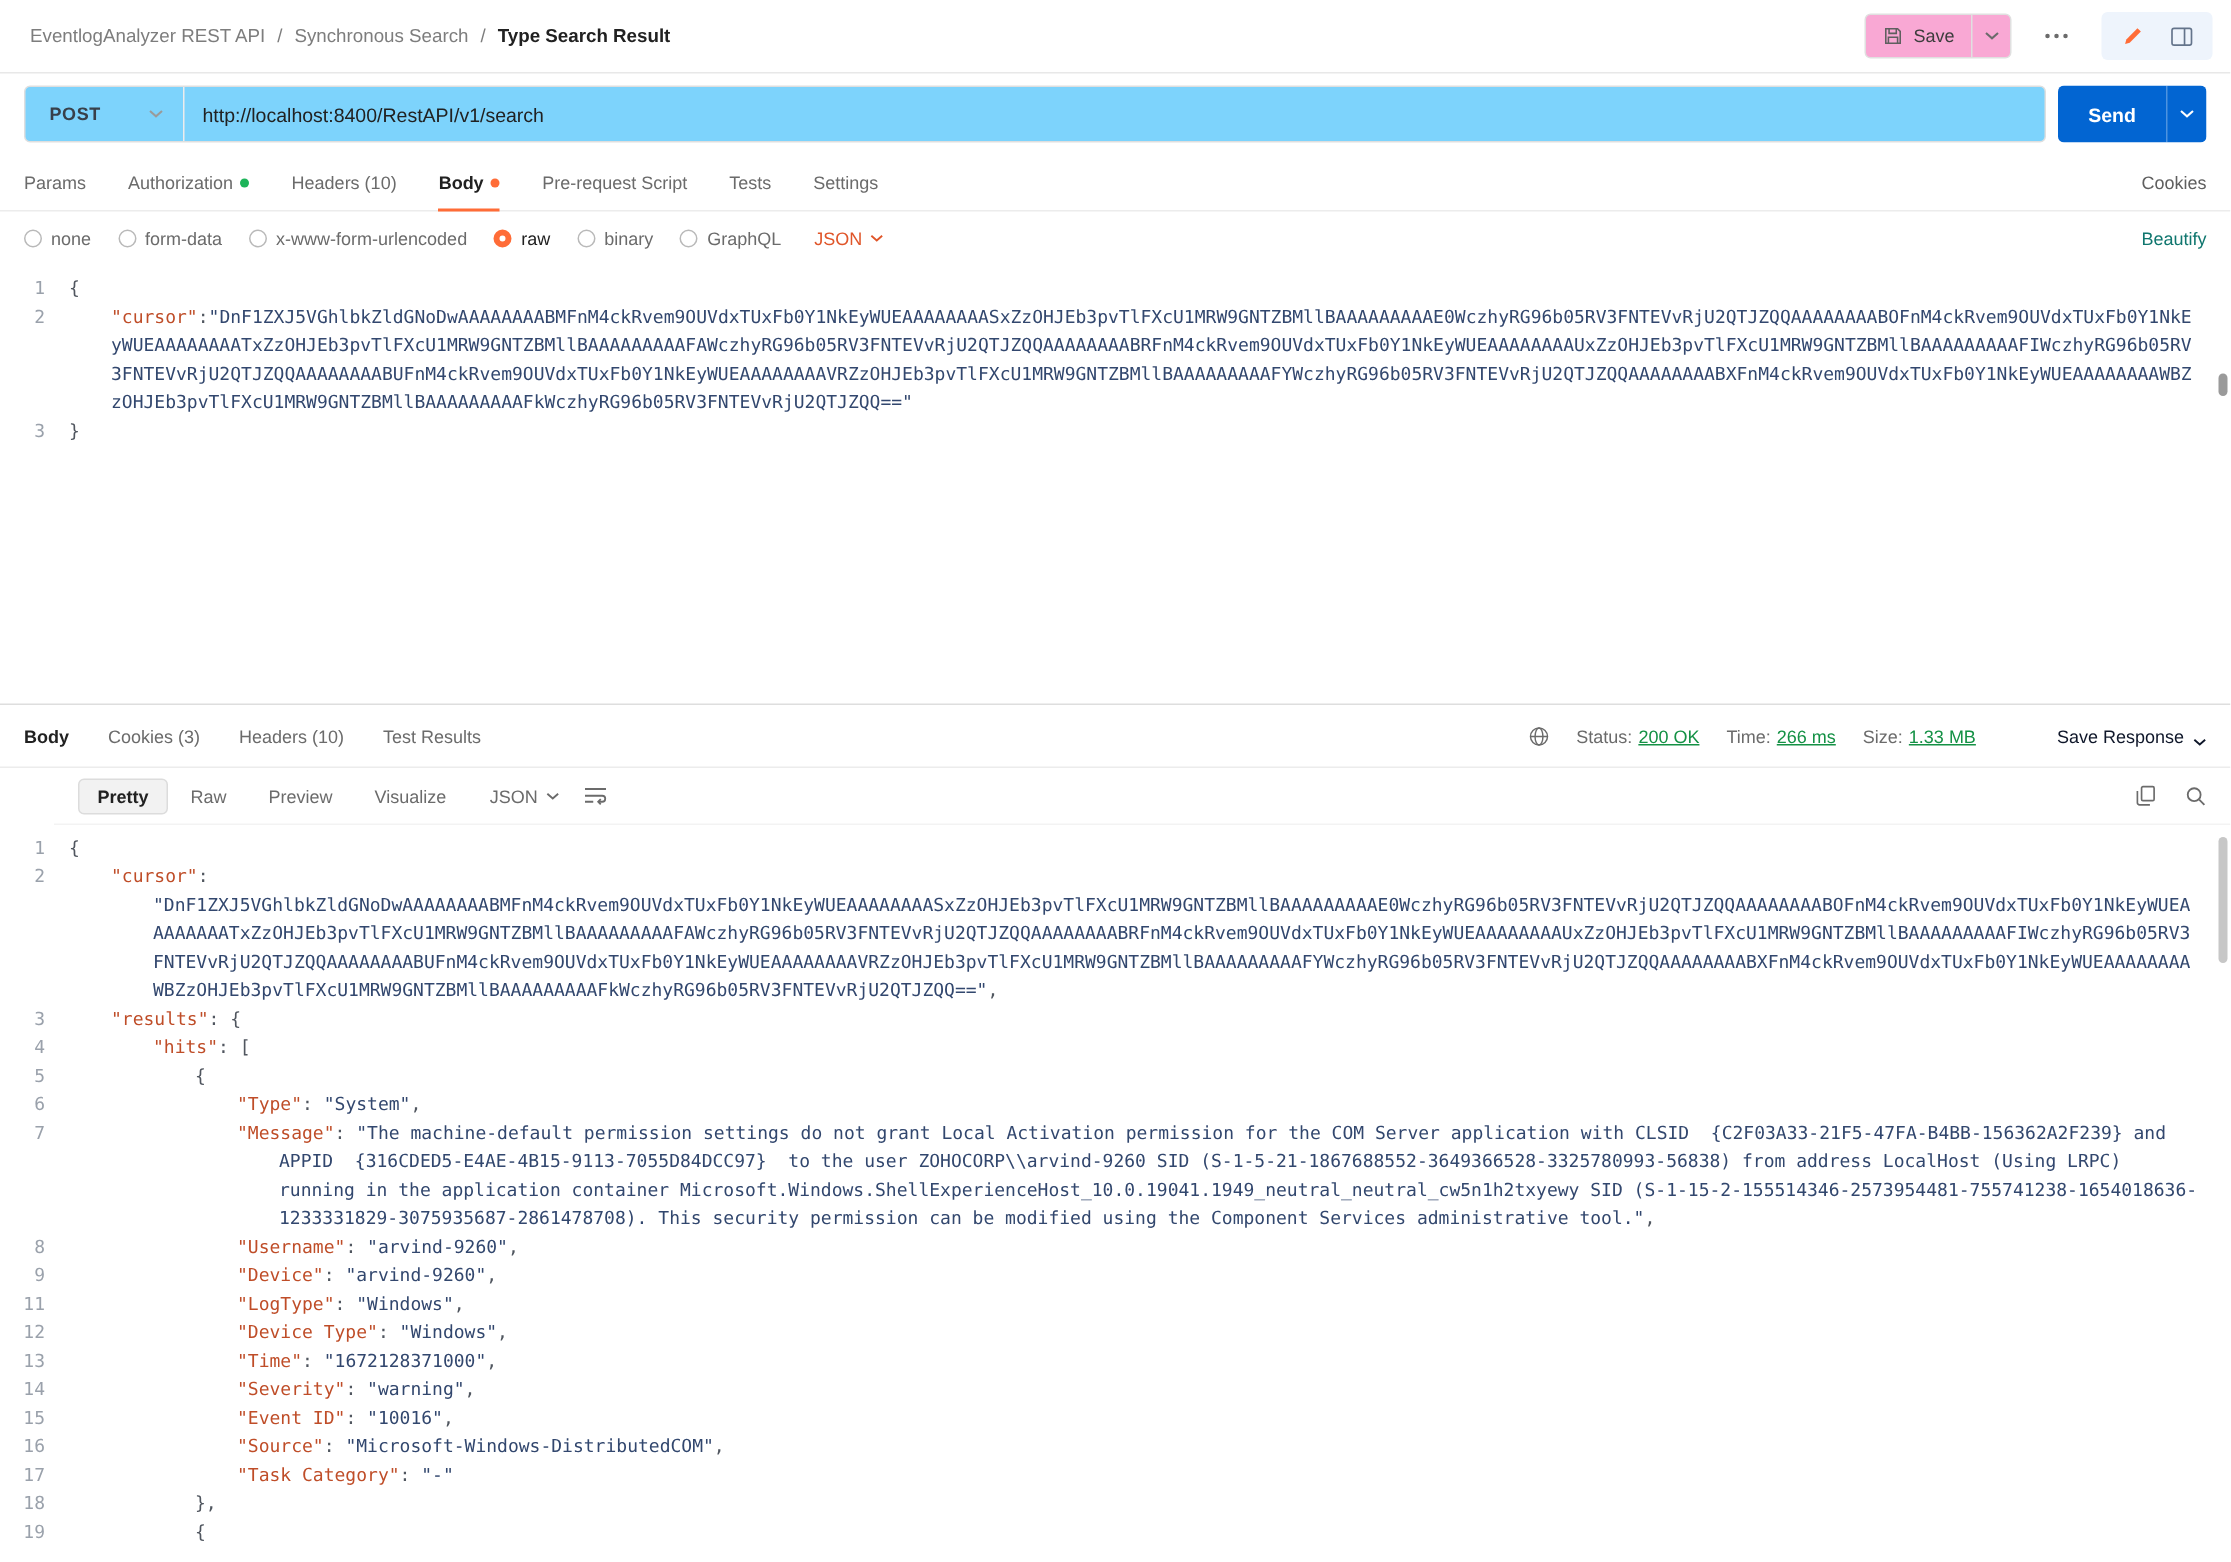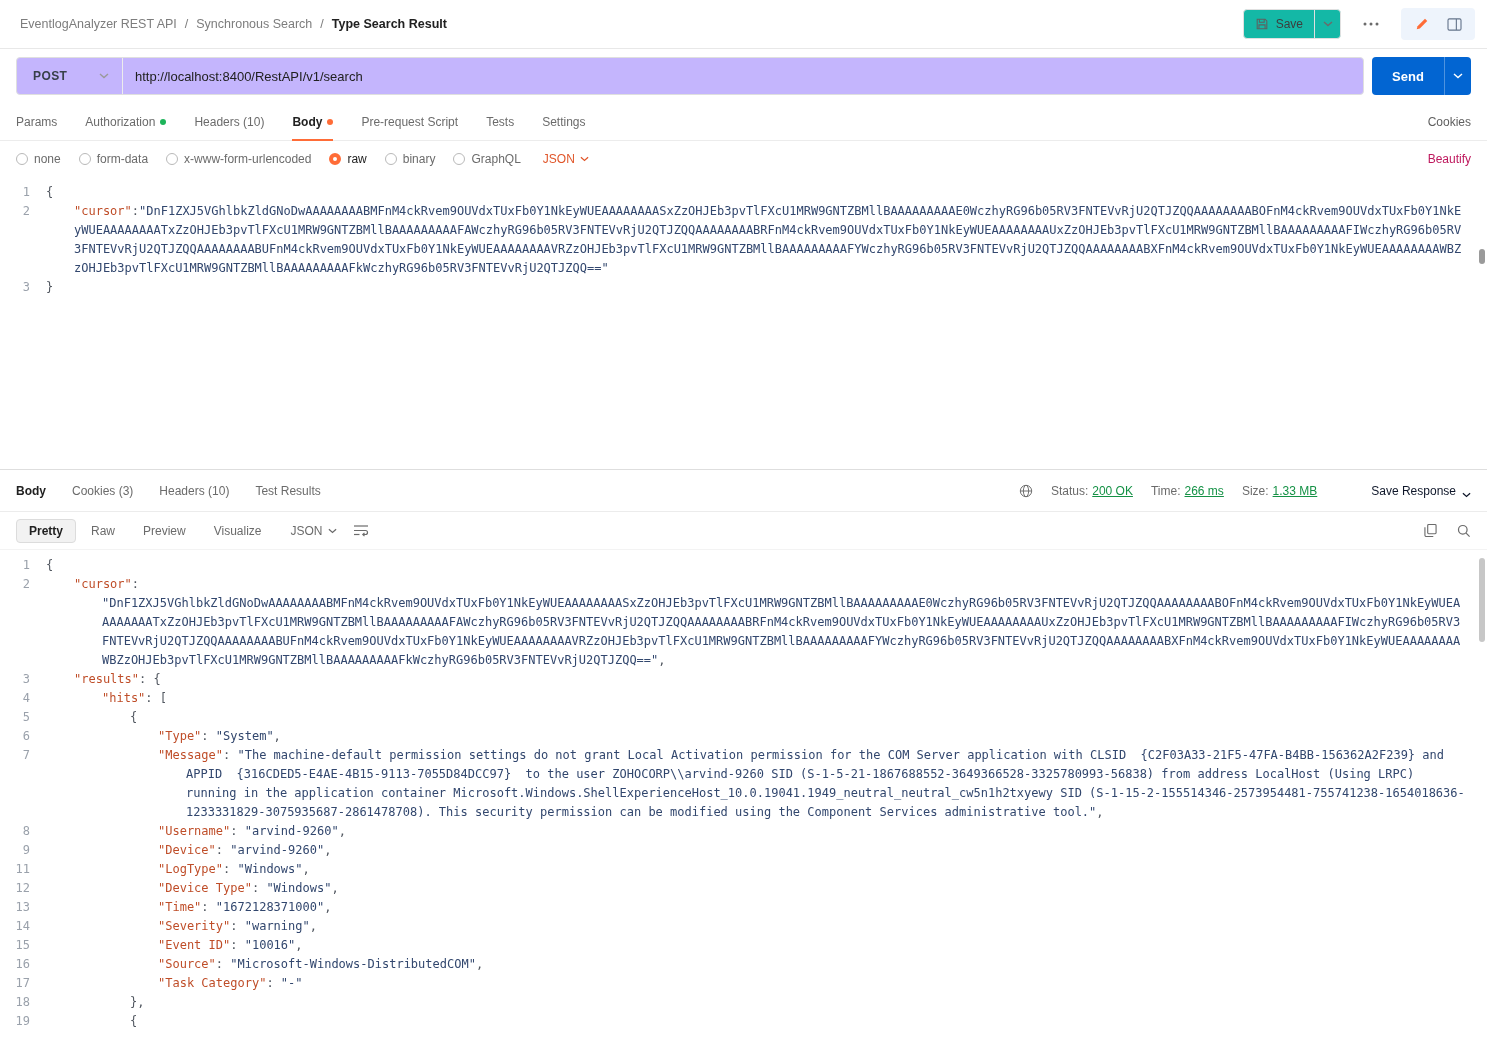--- a/index.html
+++ b/index.html
@@ -8,30 +8,30 @@
     font-family: "Liberation Sans", sans-serif; background: #fff; color: #212121;
   }
   svg { display: block; }
 
   
   .topbar { height: 49px; border-bottom: 1px solid #e8e8e8; display: flex; align-items: center; justify-content: space-between; padding: 0 12px 0 20px; }
   .breadcrumb { display: flex; align-items: flex-start; gap: 8px; font-size: 12.5px; color: #7d7d7d; }
   .bc-seg { cursor: pointer; }
   .bc-current { color: #212121; font-weight: 700; }
   .topbar-right { display: flex; align-items: center; gap: 16px; }
-  .save-split { display: flex; align-items: stretch; height: 30px; border: 1px solid #e0e0e0; border-radius: 4px; background: #14b8a6; overflow: hidden; }
+  .save-split { display: flex; align-items: stretch; height: 30px; border: 1px solid #e0e0e0; border-radius: 4px; background: #f9a8d4; overflow: hidden; }
   .save-main { display: flex; align-items: center; gap: 7px; padding: 0 11px; font-size: 12px; color: #3d3d3d; border-right: 1px solid #e0e0e0; cursor: pointer; }
   .save-caret { width: 25px; display: flex; align-items: center; justify-content: center; color: #6b6b6b; cursor: pointer; }
   .more-btn { width: 28px; height: 28px; display: flex; align-items: center; justify-content: center; border-radius: 4px; cursor: pointer; }
   .icon-group { display: flex; align-items: center; gap: 10px; background: #eef4fc; border-radius: 4px; padding: 0 10px; height: 32px; }
   .icon-btn { display: flex; align-items: center; justify-content: center; cursor: pointer; width: 22px; height: 22px; }
 
   
   .url-row { display: flex; gap: 8px; padding: 8px 16px 9px; height: 55px; }
-  .url-bar { flex: 1; display: flex; border: 1px solid #dfdfdf; border-radius: 4px; background: #c4b5fd; overflow: hidden; }
+  .url-bar { flex: 1; display: flex; border: 1px solid #dfdfdf; border-radius: 4px; background: #7dd3fc; overflow: hidden; }
   .method-select { width: 106px; display: flex; align-items: center; justify-content: space-between; padding: 0 13px 0 16px; cursor: pointer; color: #6b6b6b; border-right: 1px solid #ececec; }
   .method-label { font-size: 12px; font-weight: 700; letter-spacing: .4px; color: #38404a; }
   .url-input { flex: 1; display: flex; align-items: center; font-size: 13px; color: #212121; padding: 0 12px; cursor: text; }
   .send-split { display: flex; width: 99px; border-radius: 4px; overflow: hidden; }
   .send-btn { flex: 1; background: #0265d2; color: #fff; font-size: 13px; font-weight: 700; border: none; cursor: pointer; font-family: inherit; }
   .send-caret { width: 27px; background: #0265d2; border-left: 1px solid rgba(255,255,255,.3); display: flex; align-items: center; justify-content: center; color: #fff; cursor: pointer; }
 
   
   .reqtabs { display: flex; align-items: center; padding: 0 16px; height: 37px; border-bottom: 1px solid #ececec; font-size: 12px; color: #6b6b6b; }
   .rtab { margin-right: 28px; height: 100%; display: flex; align-items: center; gap: 5px; cursor: pointer; position: relative; white-space: nowrap; }
@@ -42,21 +42,21 @@
   .dot.orange { background: #ff6c37; }
   .cookies-link { margin-left: auto; color: #5f5f5f; cursor: pointer; }
 
   
   .bodymodes { display: flex; align-items: center; padding: 0 16px; height: 36px; font-size: 12px; color: #6b6b6b; }
   .mode { display: flex; align-items: center; gap: 6px; margin-right: 18px; cursor: pointer; }
   .radio { width: 12px; height: 12px; border-radius: 50%; border: 1px solid #b9b9b9; background: #fff; }
   .mode.selected .radio { border: 4px solid #ff6c37; }
   .mode.selected { color: #212121; }
   .lang-select { display: flex; align-items: center; gap: 5px; color: #e0562a; cursor: pointer; margin-left: 4px; }
-  .beautify { margin-left: auto; color: #be185d; cursor: pointer; }
+  .beautify { margin-left: auto; color: #0f766e; cursor: pointer; }
 
   
   .editor { position: relative; font-family: "DejaVu Sans Mono", monospace; font-size: 12px; line-height: 19px; }
   #request-editor { height: 293px; border-bottom: 1px solid #dedede; overflow: hidden; }
   #response-editor { height: 490px; overflow: hidden; }
   .code { padding-top: 6px; }
   .code-line { display: flex; }
   .ln { flex: none; width: 46px; text-align: right; padding-right: 16px; color: #9aa1ab; user-select: none; }
   .lc { flex: 1; white-space: pre-wrap; overflow-wrap: anywhere; padding-right: 22px; }
   .tk-key { color: #bf4d28; }
@@ -70,21 +70,21 @@
   .resp-header { height: 42px; display: flex; align-items: center; justify-content: space-between; padding: 0 16px; border-bottom: 1px solid #ececec; font-size: 12px; }
   .resp-tabs { display: flex; gap: 26px; color: #6b6b6b; }
   .rsp-tab { cursor: pointer; }
   .rsp-tab.active { color: #212121; font-weight: 700; }
   .resp-meta { display: flex; align-items: center; gap: 18px; color: #6b6b6b; }
   .meta-item { display: flex; gap: 4px; align-items: center; }
   .meta-value { color: #149145; text-decoration: underline; }
   .save-response { display: flex; align-items: flex-end; gap: 6px; color: #0f172a; cursor: pointer; margin-left: 36px; }
 
   
-  .resp-toolbar { height: 38px; display: flex; align-items: center; padding: 0 16px; gap: 16px; font-size: 12px; color: #6b6b6b; border-bottom: 1px solid #f3f3f3; }
+  .resp-toolbar { height: 38px; display: flex; align-items: center; padding: 0 16px; gap: 16px; font-size: 12px; color: #6b6b6b; border-bottom: 1px solid #f3f3f3; margin-left: 36px; }
   .view-seg { display: flex; align-items: center; gap: 2px; }
   .view { padding: 4px 12px; cursor: pointer; border: 1px solid transparent; border-radius: 4px; }
   .view.active { background: #f2f2f2; border-color: #dcdcdc; color: #212121; font-weight: 700; }
   .lang-select2 { display: flex; align-items: center; gap: 5px; cursor: pointer; }
   .wrap-btn { cursor: pointer; }
   .toolbar-right { margin-left: auto; display: flex; align-items: center; gap: 20px; }
 </style>
 </head>
 <body>
 

